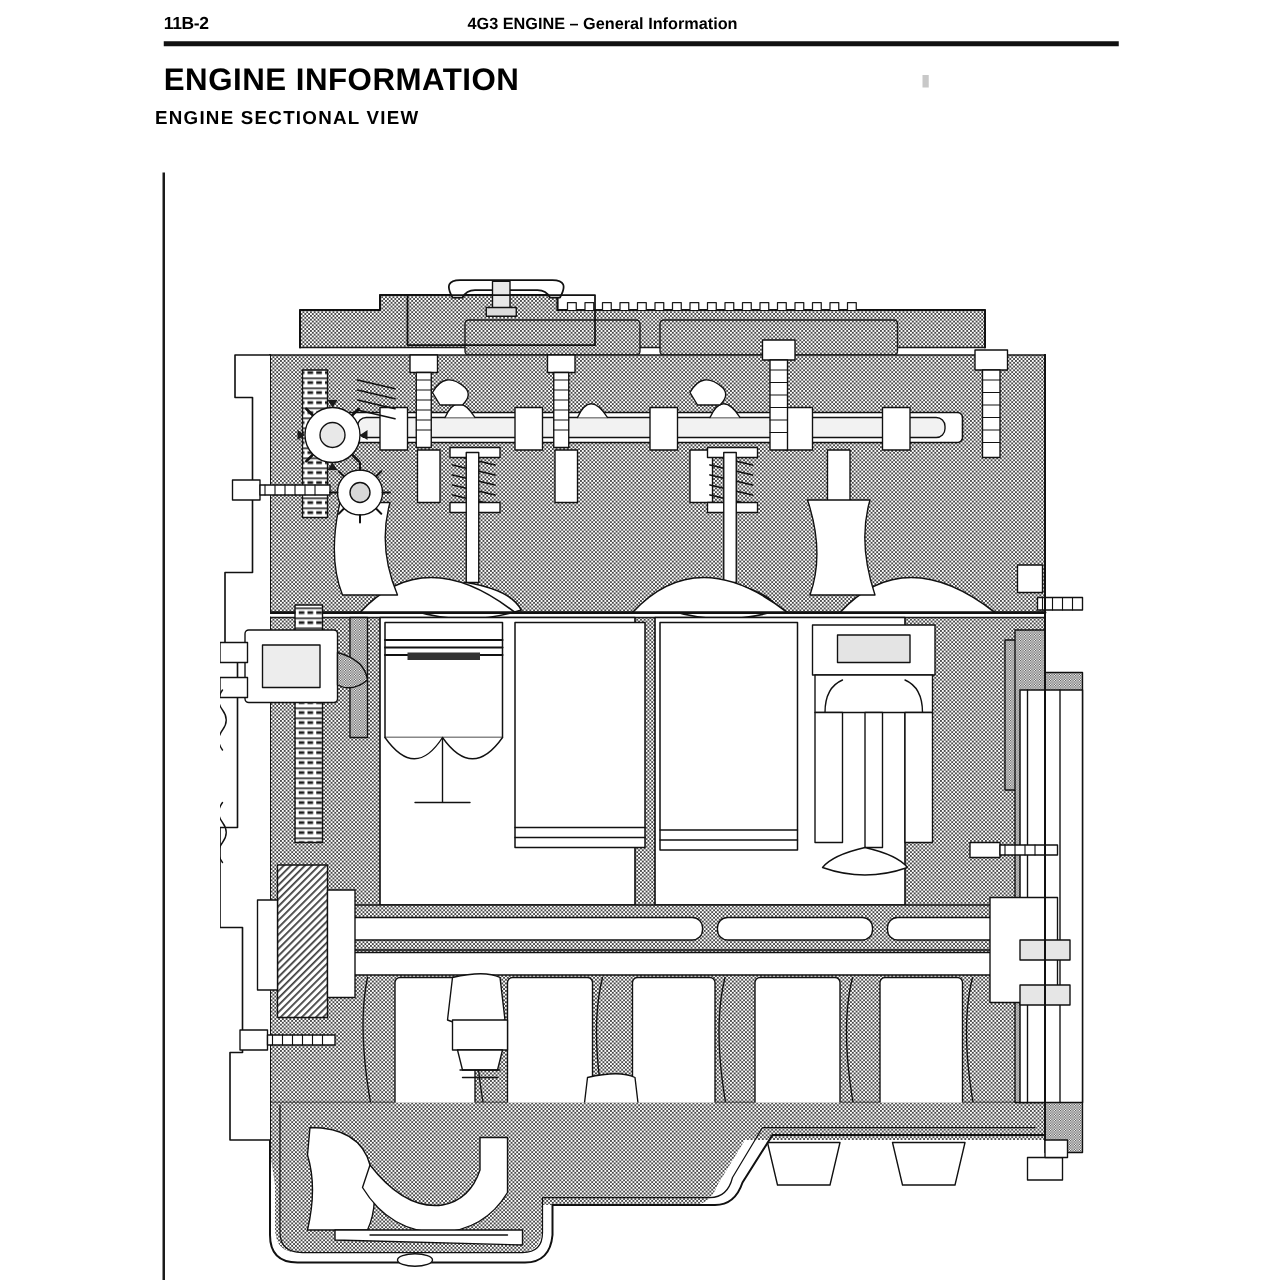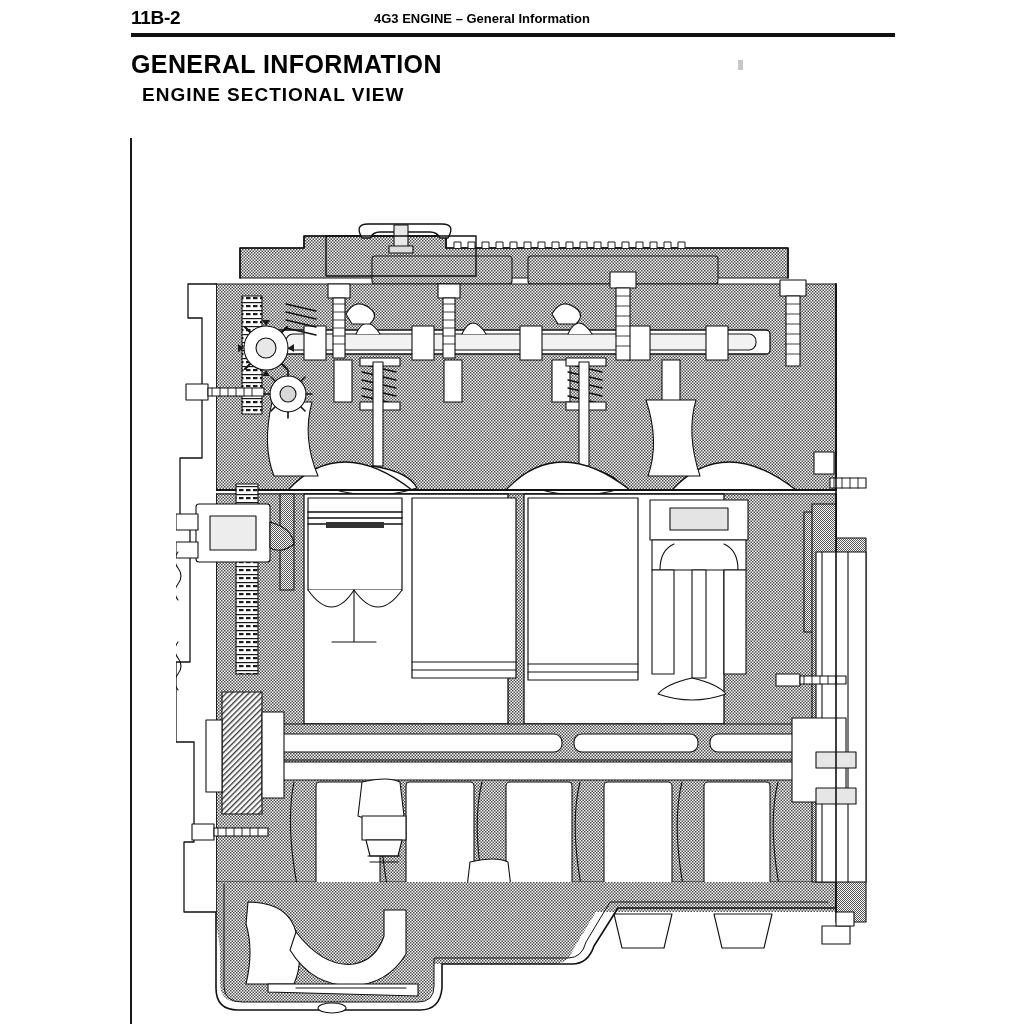--- a/index.html
+++ b/index.html
@@ -29,21 +29,21 @@
     position: absolute;
     left: 131px;
     top: 6px;
     width: 764px;
     height: 26px;
   }
   .page-number {
     position: absolute;
     left: 0;
     top: 0;
-    font-size: 19px;
+    font-size: 14px;
     font-weight: bold;
     letter-spacing: -0.3px;
     line-height: 24px;
     white-space: nowrap;
   }
   .header-title {
     position: absolute;
     left: 0;
     right: 0;
     top: 2px;
@@ -70,23 +70,23 @@
     left: 131px;
     top: 49px;
     font-size: 25px;
     font-weight: bold;
     letter-spacing: 0.4px;
     line-height: 30px;
     white-space: nowrap;
   }
   .h2 {
     position: absolute;
-    left: 142px;
+    left: 124px;
     top: 85px;
-    font-size: 19px;
+    font-size: 15px;
     font-weight: bold;
     letter-spacing: 1.0px;
     line-height: 20px;
     white-space: nowrap;
   }
 
   
   .margin-rule {
     position: absolute;
     left: 130px;
@@ -121,21 +121,21 @@
 <body>
 
 <div class="page">
 
   <div class="header-row">
     <div class="page-number">11B-2</div>
     <div class="header-title">4G3 ENGINE – General  Information</div>
   </div>
   <div class="header-rule"></div>
 
-  <div class="h1">GENERAL INFORMATION</div>
+  <div class="h1">ENGINE INFORMATION</div>
   <div class="h2">ENGINE  SECTIONAL  VIEW</div>
 
   <div class="margin-rule"></div>
   <div class="scan-speck"></div>
 
   <div class="figure">
     <svg viewBox="0 0 692 792" xmlns="http://www.w3.org/2000/svg">
       <defs>
         <pattern id="stipple" width="3" height="3" patternUnits="userSpaceOnUse">
           <rect width="3" height="3" fill="#ffffff"></rect>

